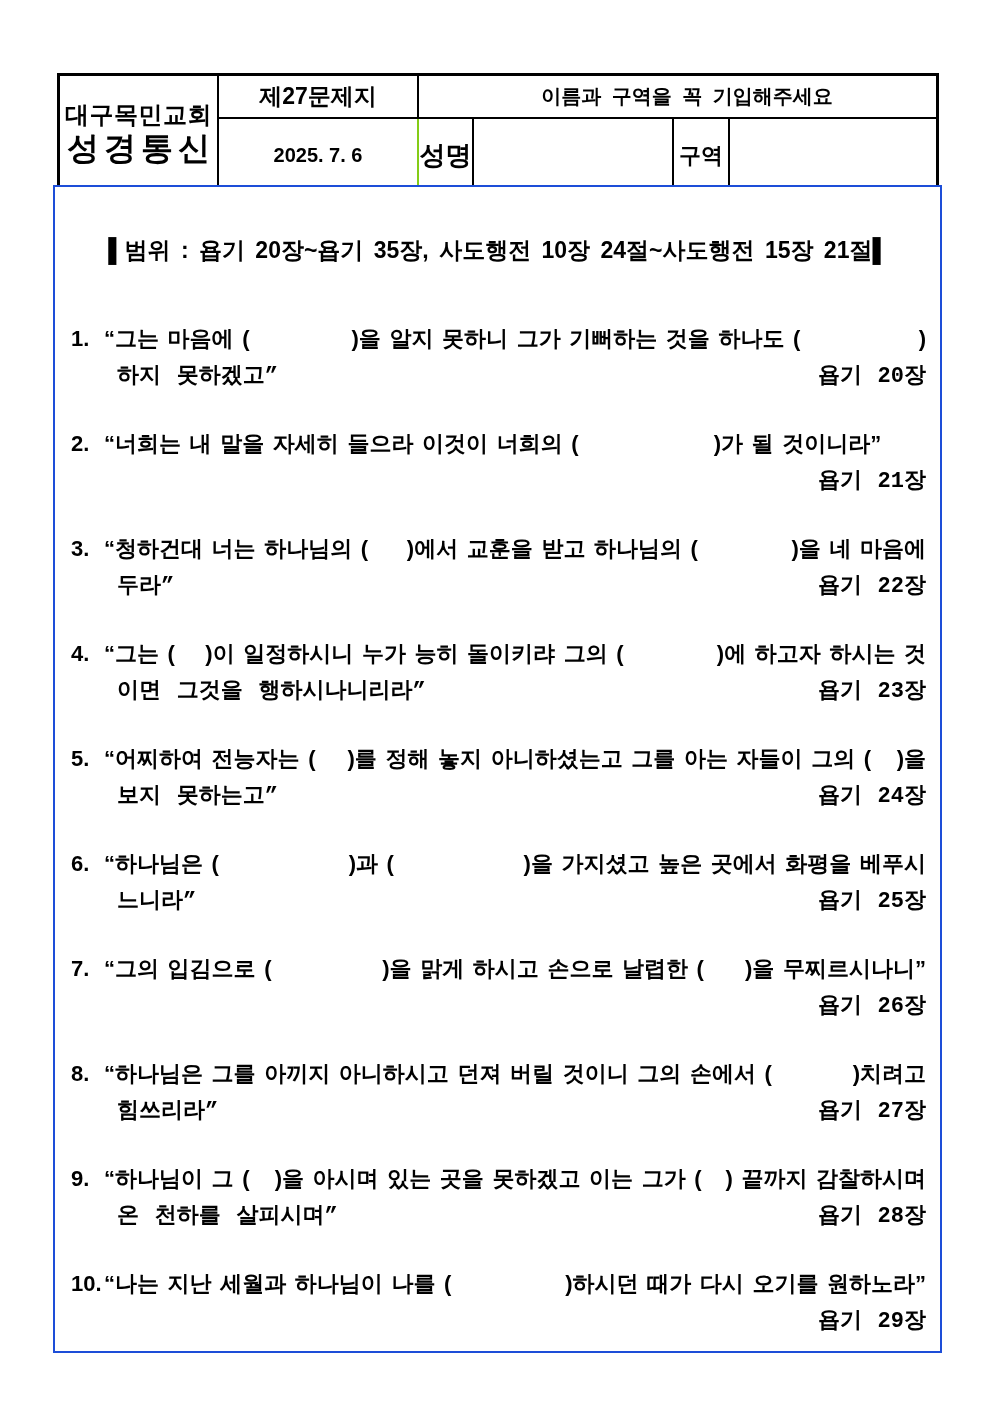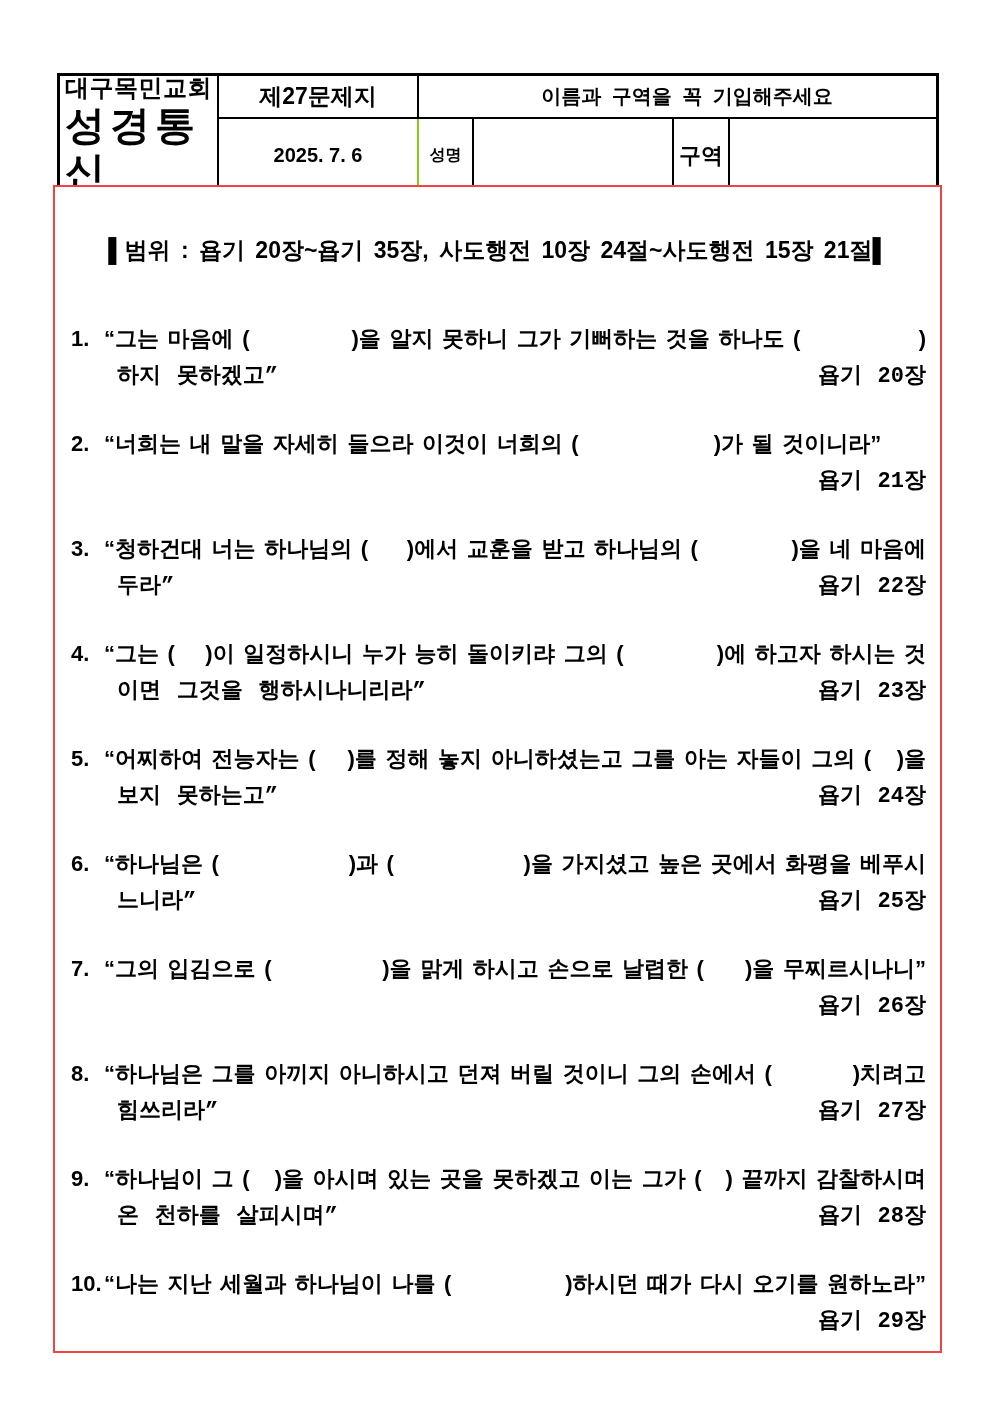--- a/index.html
+++ b/index.html
@@ -27,34 +27,34 @@
     grid-template-rows: 43px 1fr;
     background: #fff;
   }
   .hcell { display: flex; align-items: center; justify-content: center; }
   .cell-logo {
     grid-row: 1 / 3; grid-column: 1;
     border-right: 2px solid #000;
     flex-direction: column;
   }
   .church-name { font-size: 24px; letter-spacing: 0.5px; line-height: 1.2; }
-  .program-title { font-size: 40px; letter-spacing: 5px; padding-left: 5px; line-height: 1.15; }
+  .program-title { font-size: 32px; letter-spacing: 5px; padding-left: 5px; line-height: 1.15; }
   .cell-issue { grid-row: 1; grid-column: 2; border-right: 2px solid #000; border-bottom: 2px solid #000; font-size: 23px; }
   .cell-notice { grid-row: 1; grid-column: 3 / 7; border-bottom: 2px solid #000; font-size: 20px; word-spacing: 5px; padding-left: 19px; }
   .cell-date { grid-row: 2; grid-column: 2; border-right: 2px solid #84cc16; font-size: 20px; }
-  .cell-name-label { grid-row: 2; grid-column: 3; border-right: 2px solid #000; font-size: 16px; }
+  .cell-name-label { grid-row: 2; grid-column: 3; border-right: 2px solid #000; font-size: 26px; }
   .cell-name-value { grid-row: 2; grid-column: 4; border-right: 2px solid #000; }
   .cell-district-label { grid-row: 2; grid-column: 5; border-right: 2px solid #000; font-size: 22px; }
   .cell-district-value { grid-row: 2; grid-column: 6; }
 
   
   .question-box {
     position: absolute; left: 53px; top: 185px;
     width: 889px; height: 1168px;
-    border: 2px solid #ef4444;
+    border: 2px solid #1d4ed8;
     padding: 48px 14px 0 16px;
     background: #fff;
   }
   .range-line {
     text-align: center;
     font-size: 23px;
     line-height: 30px;
     word-spacing: 4px;
     margin-bottom: 55px;
     white-space: pre;

